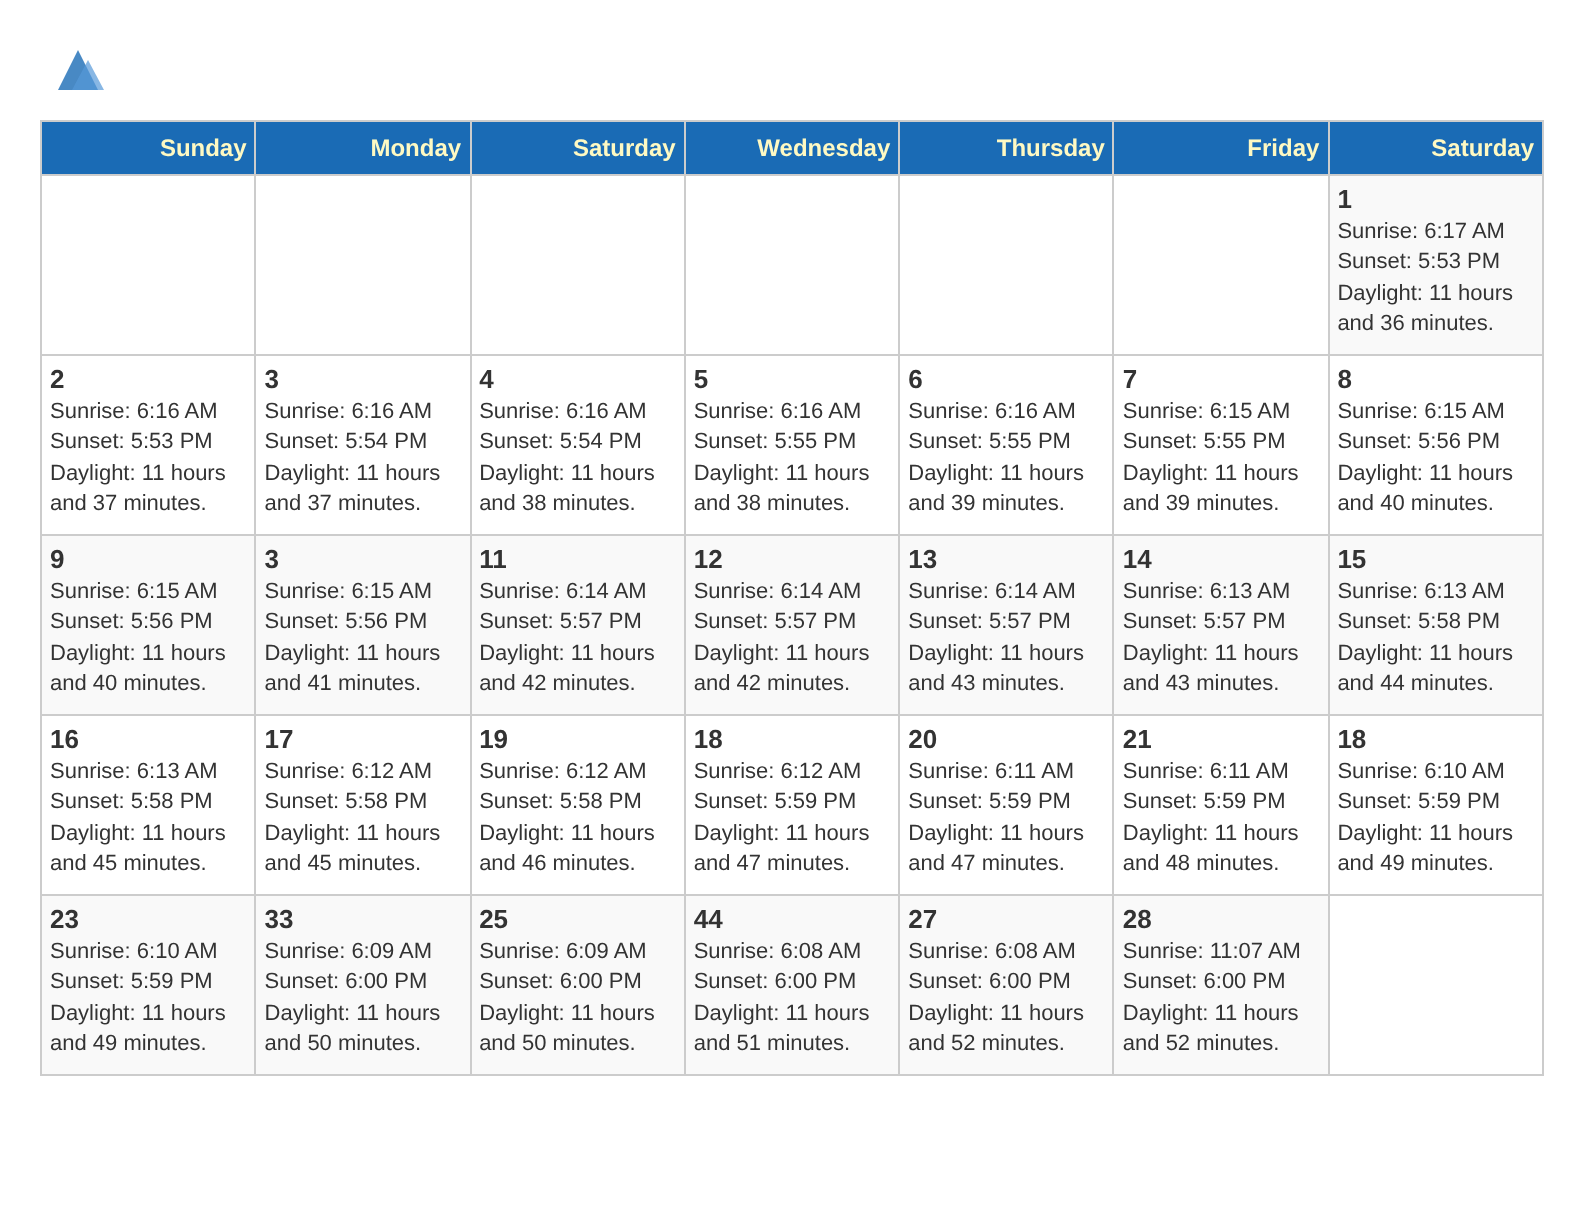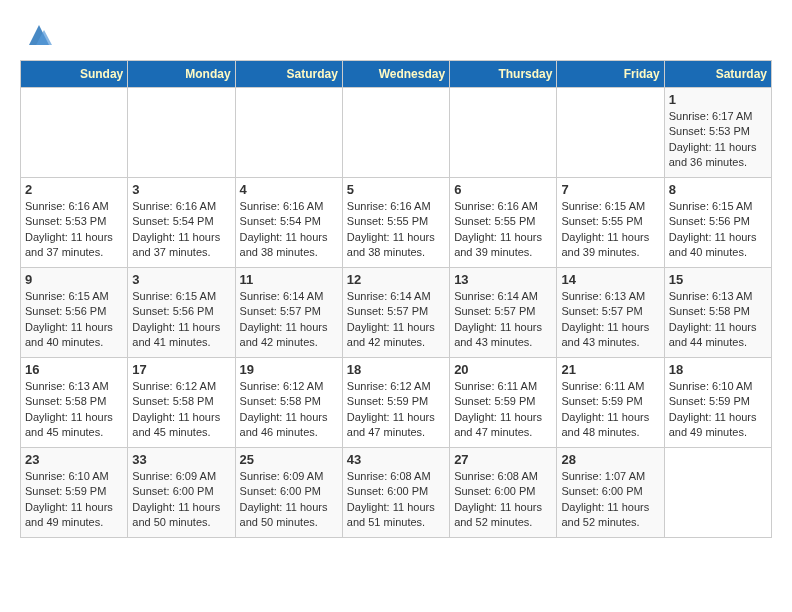--- a/index.html
+++ b/index.html
@@ -312,36 +312,36 @@
 and 50 minutes.</div>
         </td>
         <td>
           <span class="day-num">25</span>
           <div class="day-info" style="white-space: pre-line;">Sunrise: 6:09 AM
 Sunset: 6:00 PM
 Daylight: 11 hours
 and 50 minutes.</div>
         </td>
         <td>
-          <span class="day-num">43</span>
+          <span class="day-num">44</span>
           <div class="day-info" style="white-space: pre-line;">Sunrise: 6:08 AM
 Sunset: 6:00 PM
 Daylight: 11 hours
 and 51 minutes.</div>
         </td>
         <td>
           <span class="day-num">27</span>
           <div class="day-info" style="white-space: pre-line;">Sunrise: 6:08 AM
 Sunset: 6:00 PM
 Daylight: 11 hours
 and 52 minutes.</div>
         </td>
         <td>
           <span class="day-num">28</span>
-          <div class="day-info" style="white-space: pre-line;">Sunrise: 1:07 AM
+          <div class="day-info" style="white-space: pre-line;">Sunrise: 11:07 AM
 Sunset: 6:00 PM
 Daylight: 11 hours
 and 52 minutes.</div>
         </td>
         <td class="empty"></td>
       </tr>
     </tbody>
 </table>
 
 </body></html>

